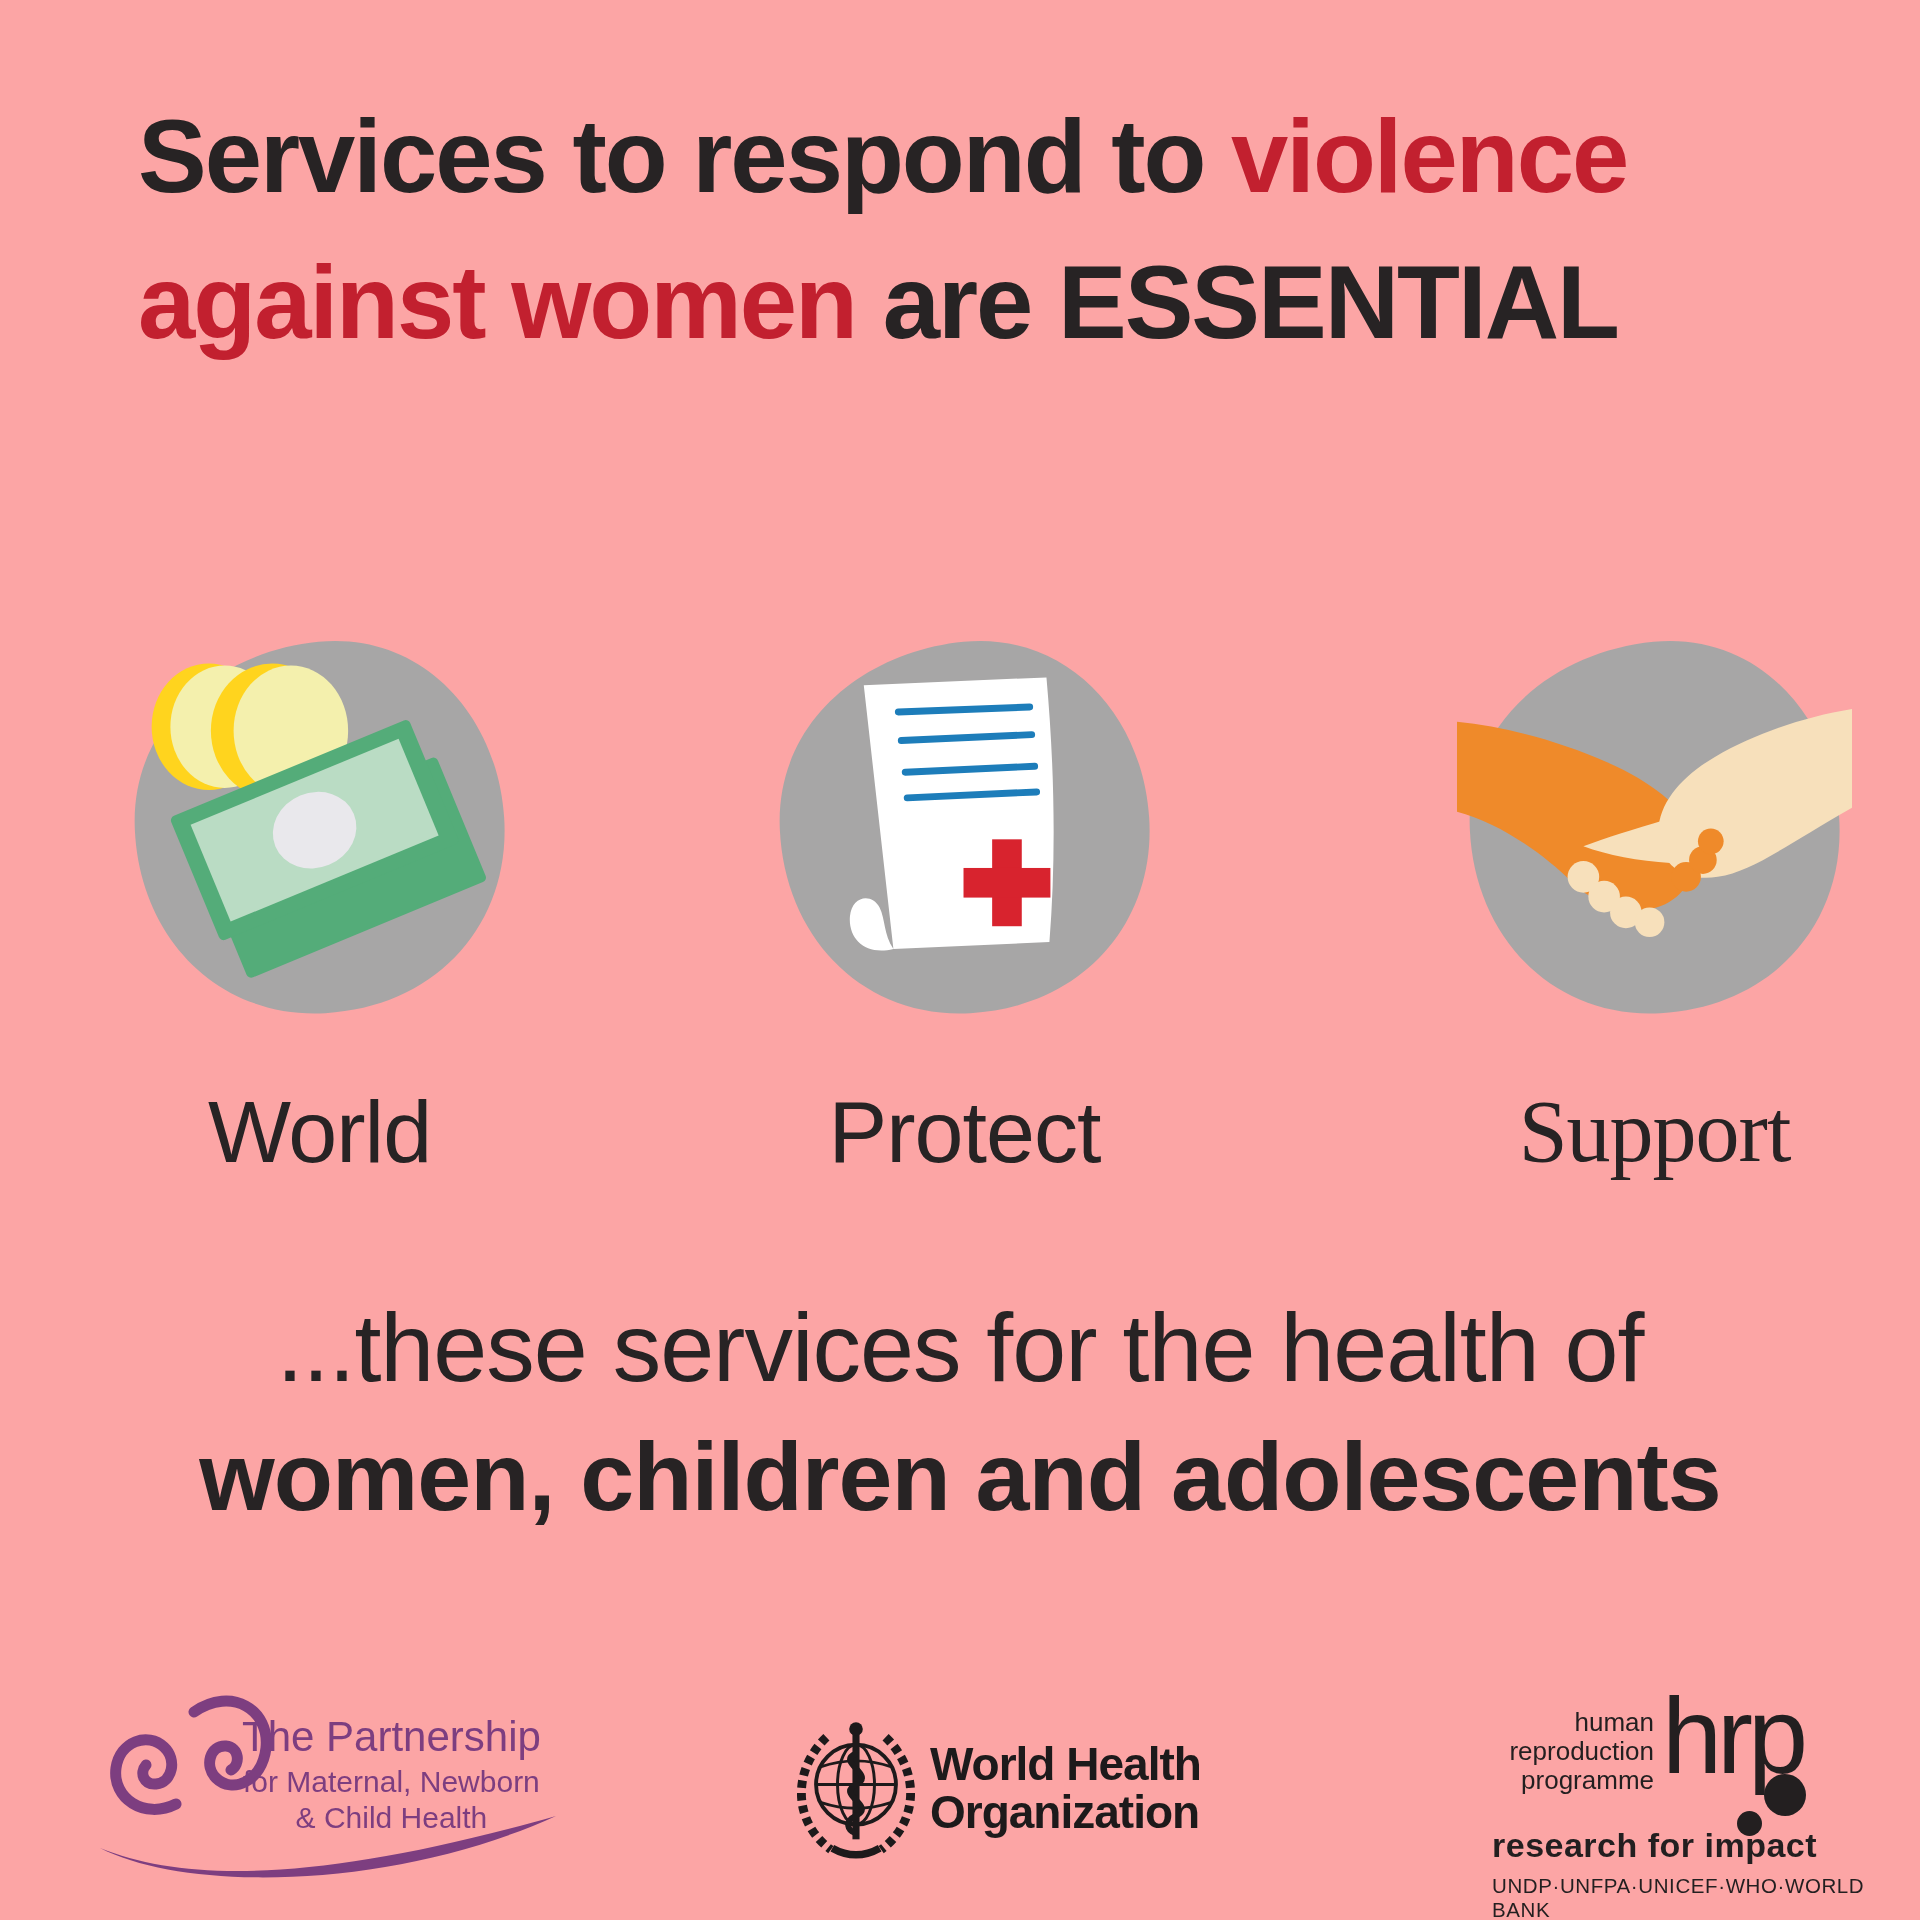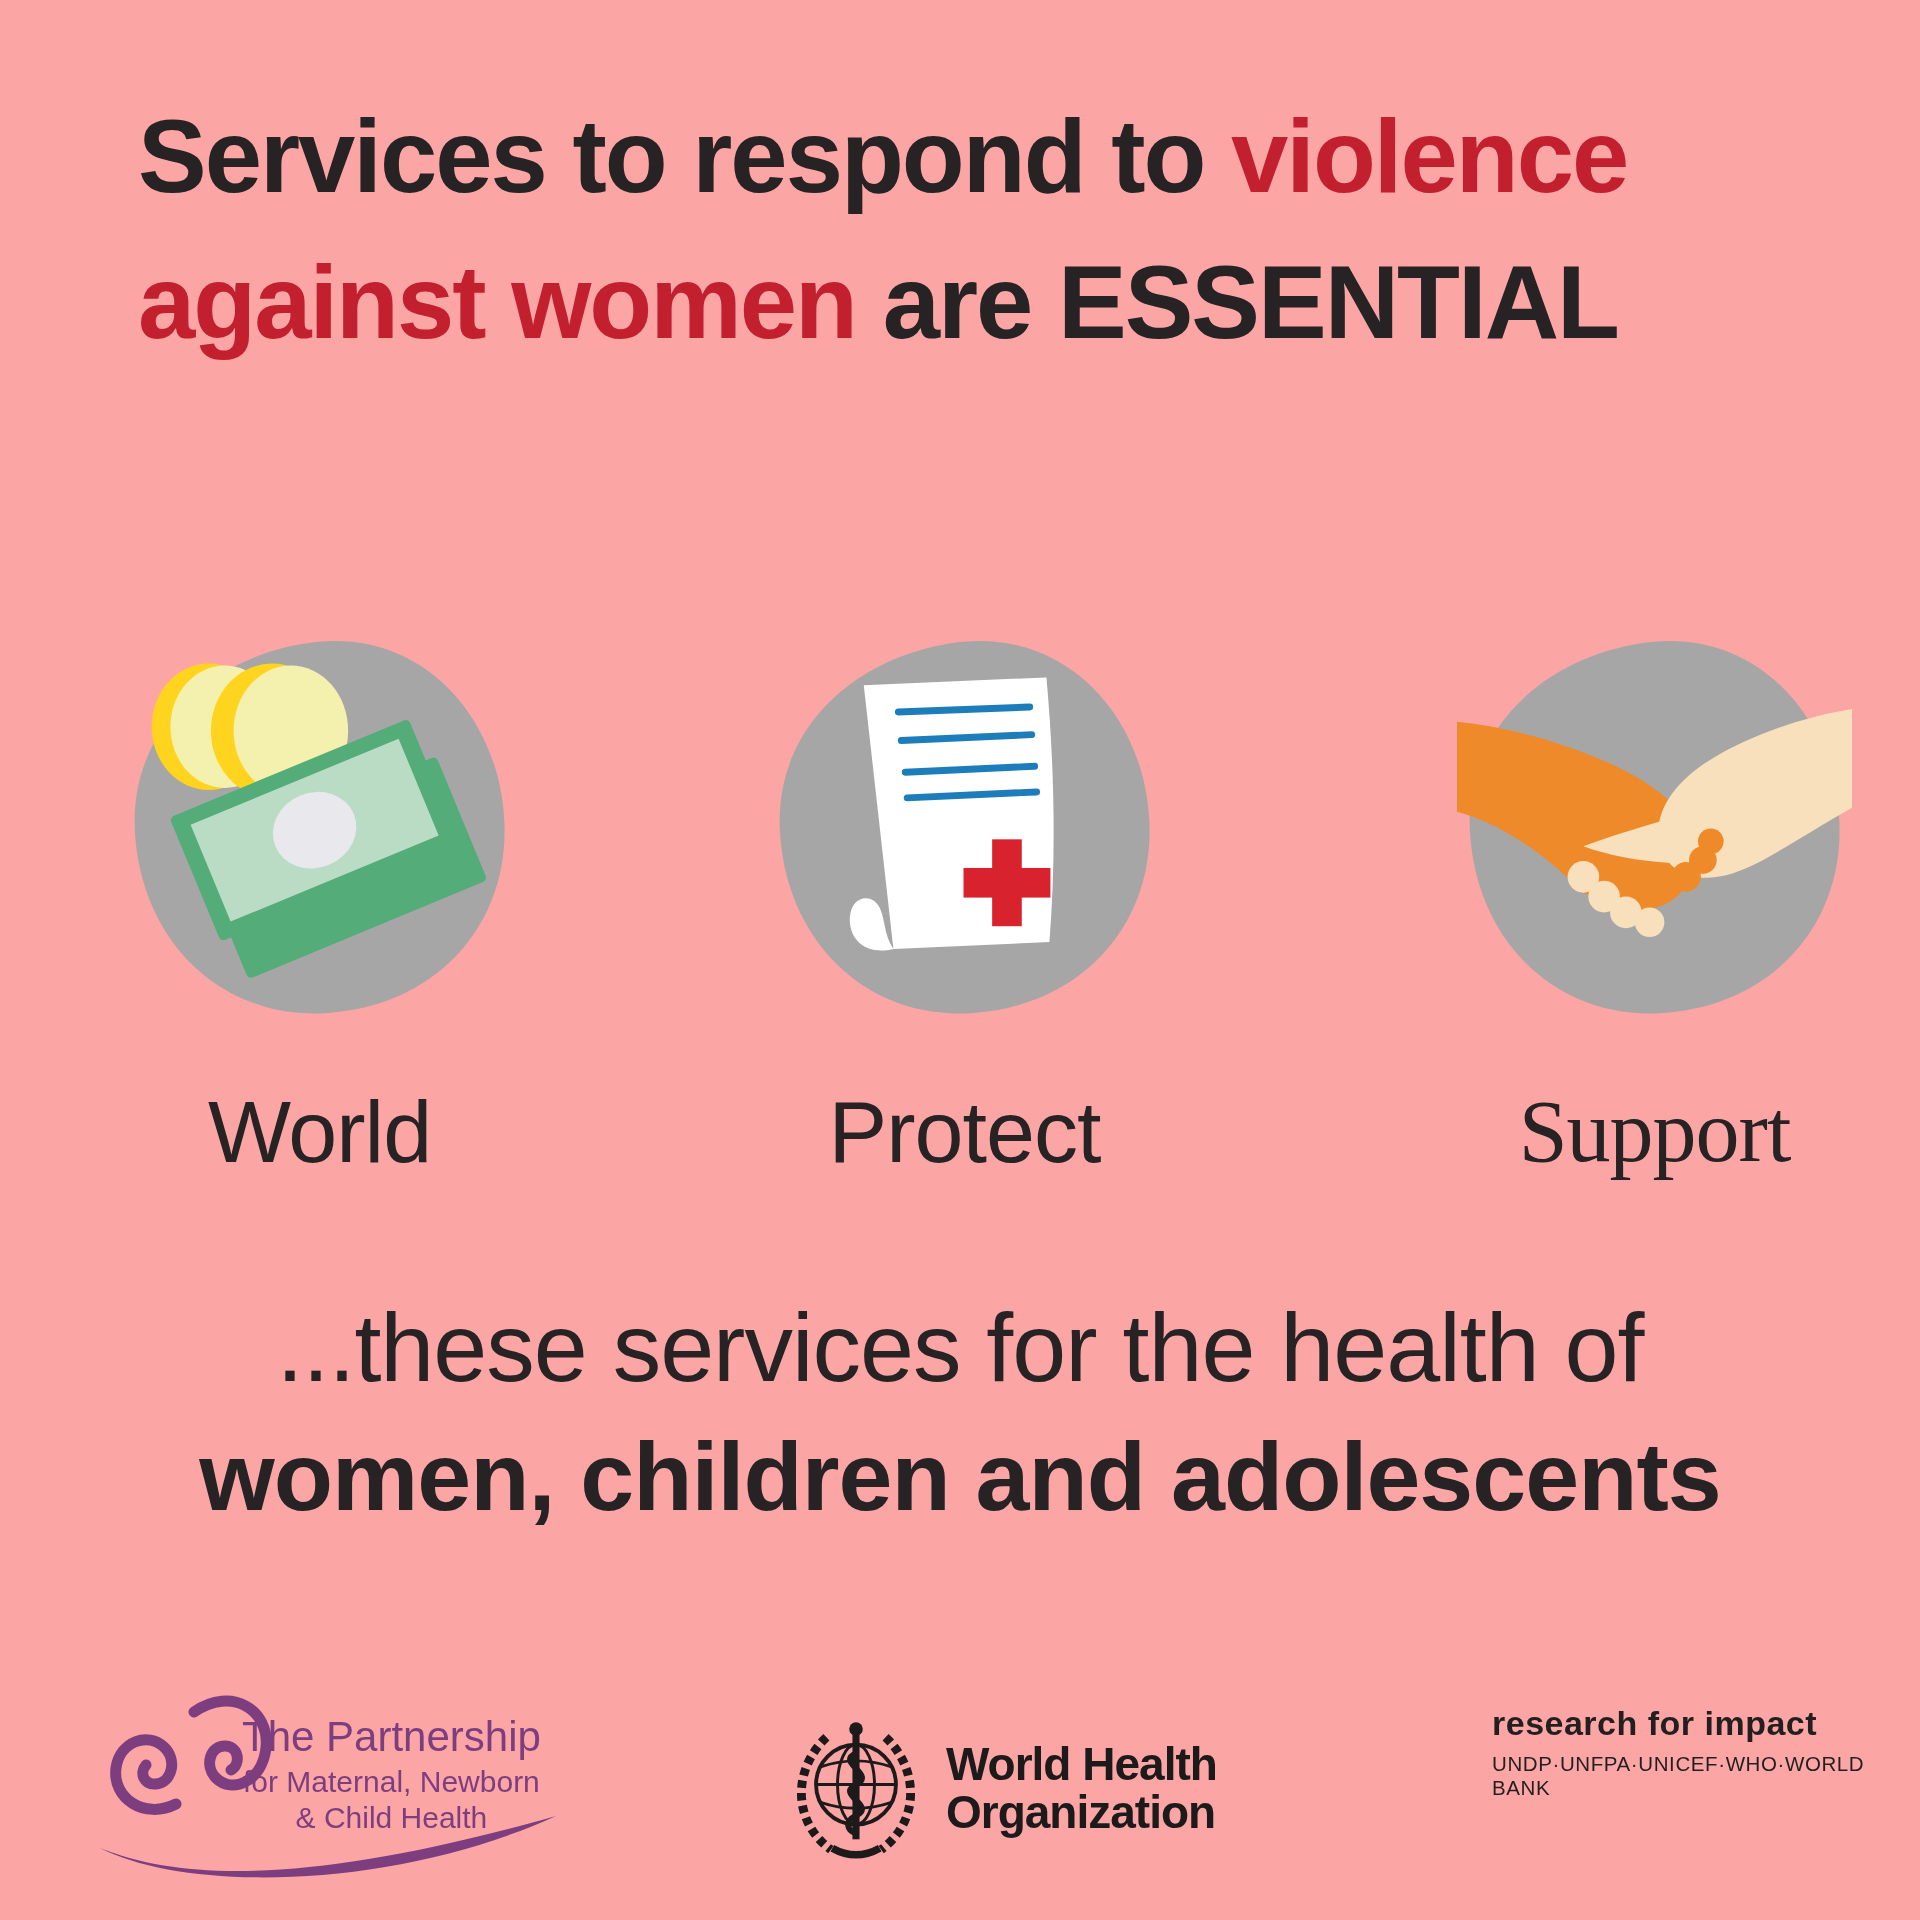--- a/index.html
+++ b/index.html
@@ -23,21 +23,21 @@
     font-size:97px;line-height:1.33;letter-spacing:-1px;color:#272324;}
   .message .m1{font-weight:400;}
   .message .m2{font-weight:700;}
   
   .pmnch{position:absolute;left:98px;top:1690px;width:480px;height:205px;}
   .pmnch svg{position:absolute;left:0;top:0;width:470px;height:200px;}
   .pmnch-text{position:absolute;left:144px;top:26px;color:#7d3e80;line-height:1.0;}
   .pmnch-name{font-size:42px;font-weight:400;margin-bottom:9px;letter-spacing:0;}
   .pmnch-sub{font-size:30px;font-weight:400;margin-top:6px;text-align:center;}
   
-  .who{position:absolute;left:782px;top:1715px;display:flex;align-items:center;gap:16px;}
+  .who{position:absolute;left:782px;top:1715px;display:flex;align-items:center;}
   .who svg{width:148px;height:148px;display:block;}
   .who-text{font-size:46px;font-weight:700;line-height:1.04;color:#1d1a1b;letter-spacing:-1px;}
   
   .hrp{position:absolute;left:1492px;top:1692px;width:370px;color:#231f20;}
   .hrp-top{display:flex;justify-content:flex-start;align-items:flex-start;position:relative;height:122px;}
   .hrp-small{text-align:right;font-size:26px;line-height:1.12;margin-top:16px;width:162px;}
   .hrp-word{font-size:108px;font-weight:400;line-height:0.82;letter-spacing:-5px;margin-left:8px;}
   .hrp-dot{position:absolute;border-radius:50%;background:#231f20;}
   .hrp-dot-big{width:42px;height:42px;left:272px;top:82px;}
   .hrp-dot-small{width:25px;height:25px;left:245px;top:119px;}
@@ -152,17 +152,27 @@
       <circle cx="50" cy="9.5" r="4.6" fill="#1d1a1b"></circle>
       <path d="M50,26 C36,32 64,40 50,47 C36,54 64,61 50,68 C42,72 44,78 50,80" stroke="#1d1a1b" stroke-width="4" fill="none" stroke-linecap="round"></path>
     </svg>
     <div class="who-text">
       <div>World Health</div>
       <div>Organization</div>
     </div>
   </div>
 
   <div class="hrp">
+    <div class="hrp-top">
+      <div class="hrp-small">
+        <div>human</div>
+        <div>reproduction</div>
+        <div>programme</div>
+      </div>
+      <div class="hrp-word">hrp</div>
+      <div class="hrp-dot hrp-dot-big"></div>
+      <div class="hrp-dot hrp-dot-small"></div>
+    </div>
     <div class="hrp-tagline">research for impact</div>
     <div class="hrp-agencies">UNDP·UNFPA·UNICEF·WHO·WORLD BANK</div>
   </div>
 
 </div>
 
 </body></html>

